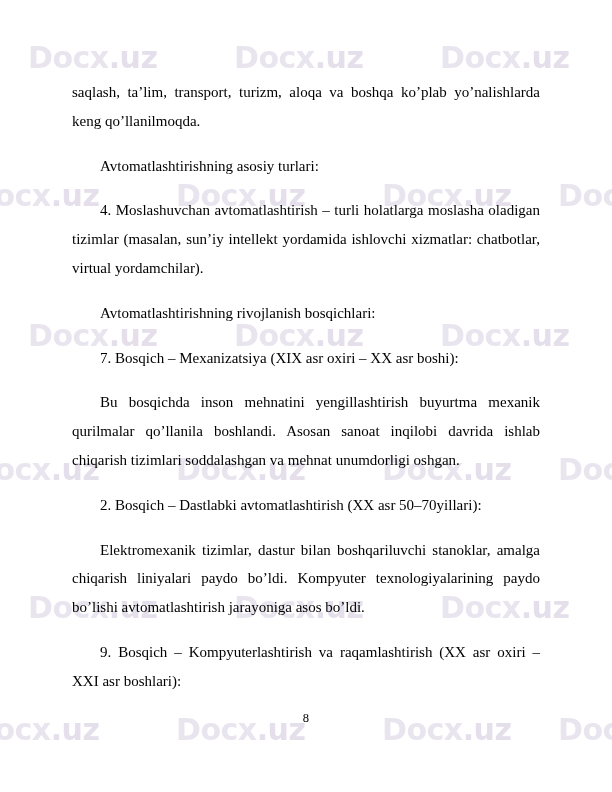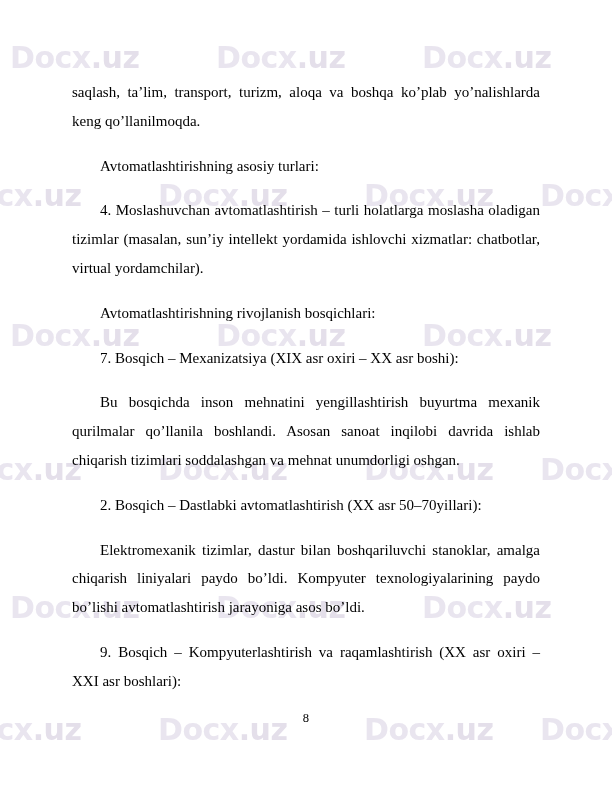--- a/index.html
+++ b/index.html
@@ -14,20 +14,21 @@
     position: relative;
     overflow: hidden;
   }
 
   
   #watermarks {
     position: absolute;
     inset: 0;
     pointer-events: none;
     z-index: 0;
+    margin-left: 18px;
   }
   .wm {
     position: absolute;
     font-family: "DejaVu Sans", sans-serif;
     font-weight: bold;
     font-size: 30px;
     letter-spacing: -0.5px;
     color: #e9e5ef;
     white-space: nowrap;
     user-select: none;

